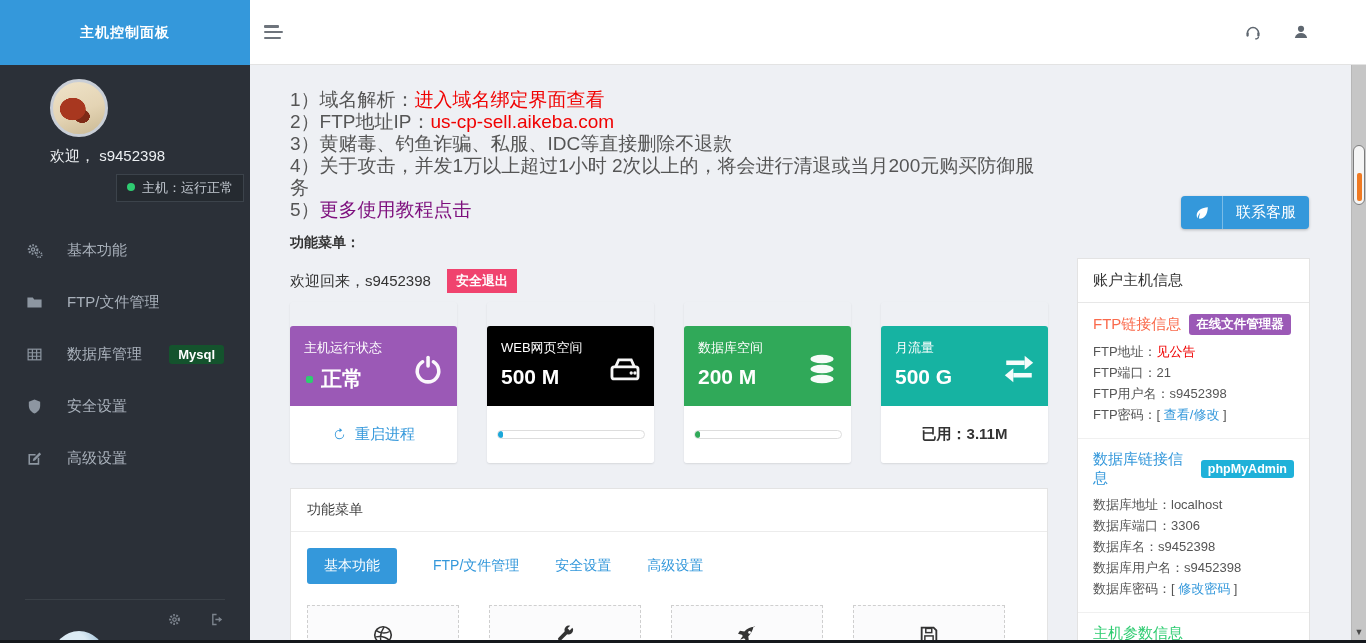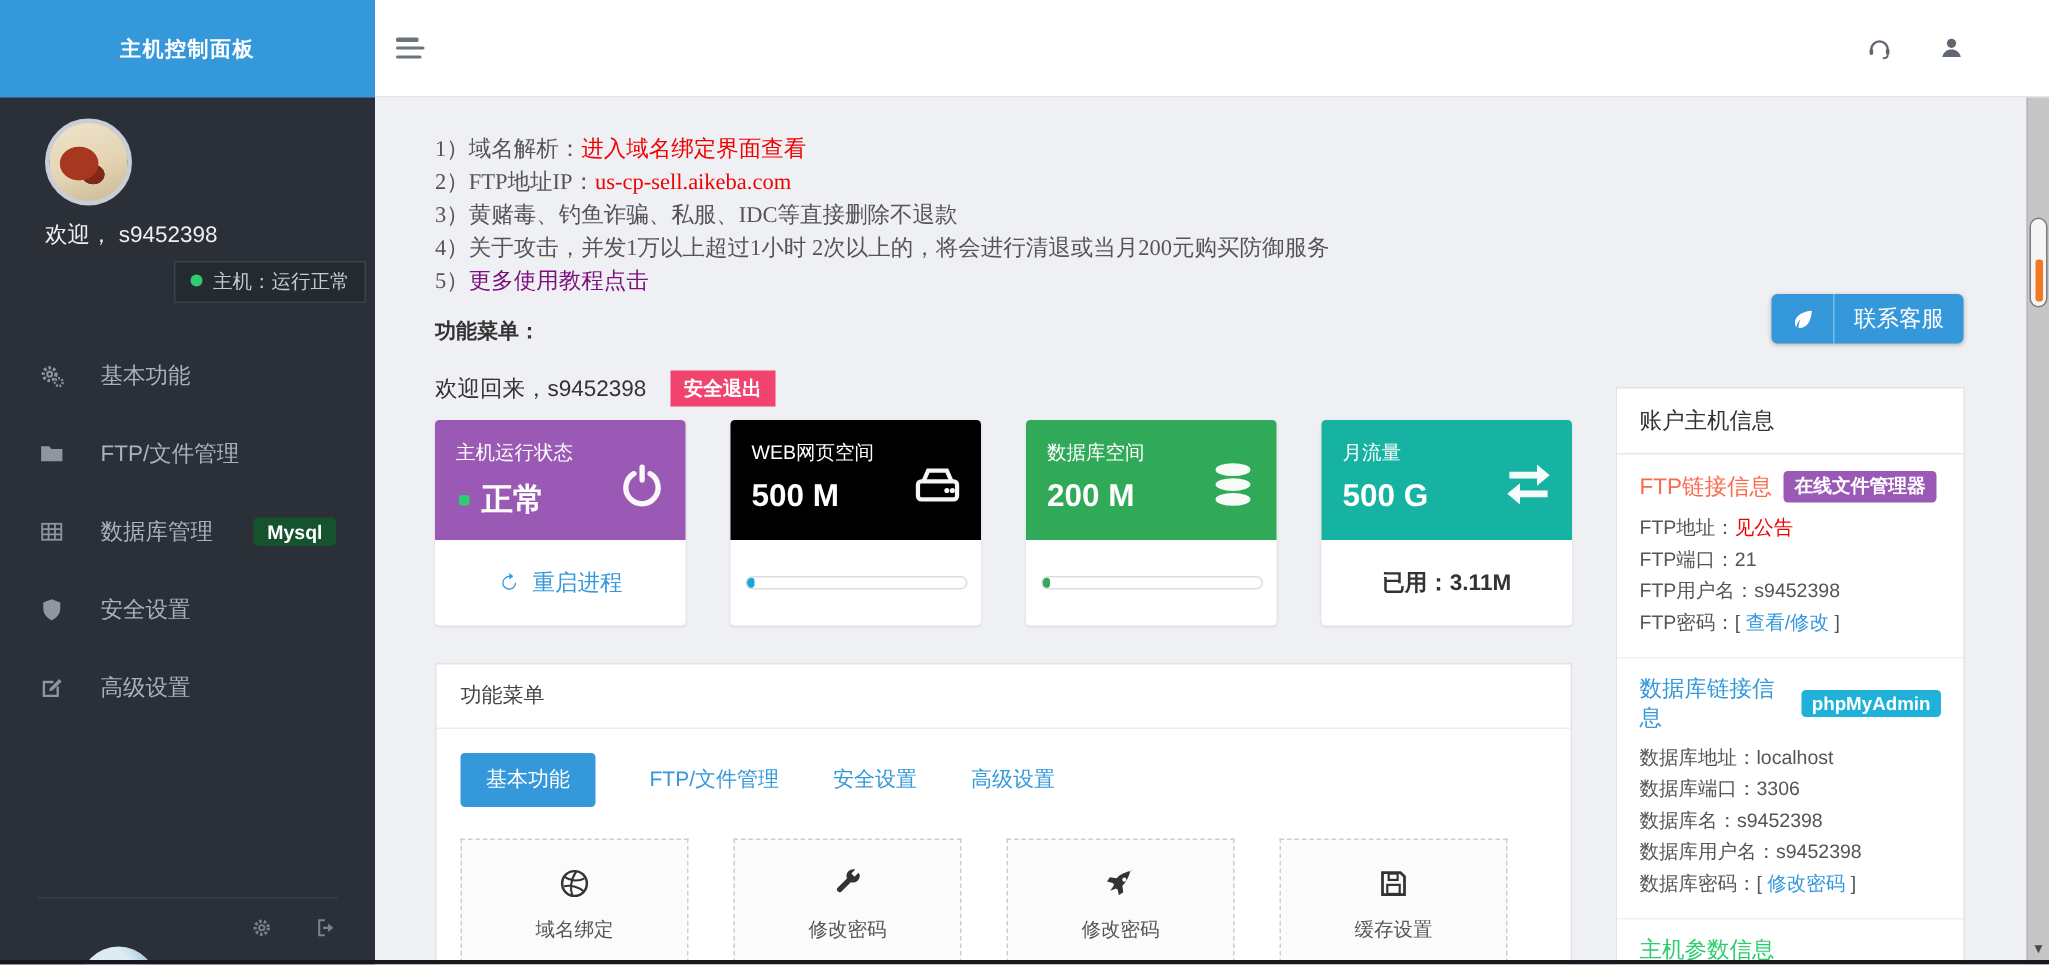--- a/index.html
+++ b/index.html
@@ -4,21 +4,21 @@
 <style>
   * { margin:0; padding:0; box-sizing:border-box; }
   html,body { width:1366px; height:643px; overflow:hidden;
     font-family:"Liberation Sans","DejaVu Sans",sans-serif; background:#eef0f4; }
   .app { position:relative; width:1366px; height:643px; }
 
   
   .sidebar { position:absolute; left:0; top:0; width:250px; height:643px; background:#2b3038; z-index:2; }
   .sidebar-header { height:65px; background:#3498db; display:flex; align-items:center; justify-content:center; }
   .sidebar-title { color:#fff; font-size:14px; font-weight:bold; letter-spacing:1px; }
-  .profile { padding:14px 0 0 30px; }
+  .profile { padding:14px 0 0 30px;margin-left:20px; }
   .avatar { width:58px; height:58px; border-radius:50%; border:3px solid #c9ced6;
     background:
       radial-gradient(55% 48% at 38% 52%, #a8371f 0 44%, rgba(168,55,31,0) 46%),
       radial-gradient(30% 26% at 56% 66%, #7e2a16 0 48%, rgba(126,42,22,0) 50%),
       linear-gradient(160deg, #efe3c9 0%, #e4d4b4 55%, #c9b893 100%);
   }
   .welcome-line { color:#eceff2; font-size:15px; margin-top:10px; }
   .status-row { text-align:right; padding:8px 6px 0 0; }
   .status-chip { display:inline-block; background:#252a30; border:1px solid #3c434b;
     padding:4px 10px; font-size:13px; color:#c3c9d1; }
@@ -40,32 +40,32 @@
   .hamburger { position:absolute; left:14px; top:25px; width:20px; cursor:pointer; }
   .hamburger i { display:block; height:2.6px; background:#6e747c; margin-bottom:3.2px; border-radius:1px; }
   .hamburger i:nth-child(1){ width:15px; } .hamburger i:nth-child(2){ width:19px; } .hamburger i:nth-child(3){ width:17px; }
   .topbar-icons { position:absolute; right:56px; top:23px; display:flex; gap:30px; }
   .topbar-icons .ic { width:18px; height:18px; color:#5f6770; cursor:pointer; }
 
   
   .content { position:absolute; left:250px; top:65px; right:0; bottom:0; background:#eef0f4; }
   .left-col { margin-left:40px; padding-top:24px; width:758px; }
 
-  .ann-line { font-size:15px; color:#555; line-height:22px;font-family:Liberation Serif, serif; }
+  .ann-line { font-size:19px; color:#555; line-height:22px; }
   .ann-link-red { color:#f00202; text-decoration:none; cursor:pointer; }
   .ann-link-purple { color:#7d0f7d; text-decoration:none; cursor:pointer; }
   .notice-label { font-size:14px; font-weight:bold; color:#333; margin-top:13px; }
 
   .welcome-row { margin-top:17px; font-size:15px; color:#333; display:flex; align-items:center; }
   .logout-badge { margin-left:16px; background:#f0436e; color:#fff; font-weight:bold;
     font-size:13px; padding:3px 9px; cursor:pointer; }
 
   .cards-row { margin-top:9px; display:flex; gap:30px; }
   .card { width:167px; box-shadow:0 1px 2px rgba(0,0,0,.10); border-radius:3px; }
-  .card-top { height:80px; border-radius:3px 3px 0 0; color:#fff; padding:13px 14px; position:relative; }
+  .card-top { height:80px; border-radius:3px 3px 0 0; color:#fff; padding:13px 14px; position:relative;margin-top:24px; }
   .c-purple { background:#9b59b6; } .c-cyan { background:#000000; }
   .c-green { background:#30a959; } .c-teal  { background:#16b3a2; }
   .card-title { font-size:13px; }
   .card-value { font-size:21px; font-weight:bold; margin-top:8px; display:flex; align-items:center; }
   .card-value .vdot { width:7px; height:7px; background:#2ecc71; border-radius:2px; margin:0 8px 0 2px; }
   .card-icon { position:absolute; right:12px; top:26px; width:34px; height:34px; color:#fff; opacity:.96; }
   .card-bottom { background:#fff; height:57px; border-radius:0 0 3px 3px;
     display:flex; align-items:center; justify-content:center; }
   .restart-link { color:#3498db; font-size:15px; text-decoration:none; display:flex; align-items:center; cursor:pointer; }
   .restart-link .ic { width:15px; height:15px; margin-right:8px; }

